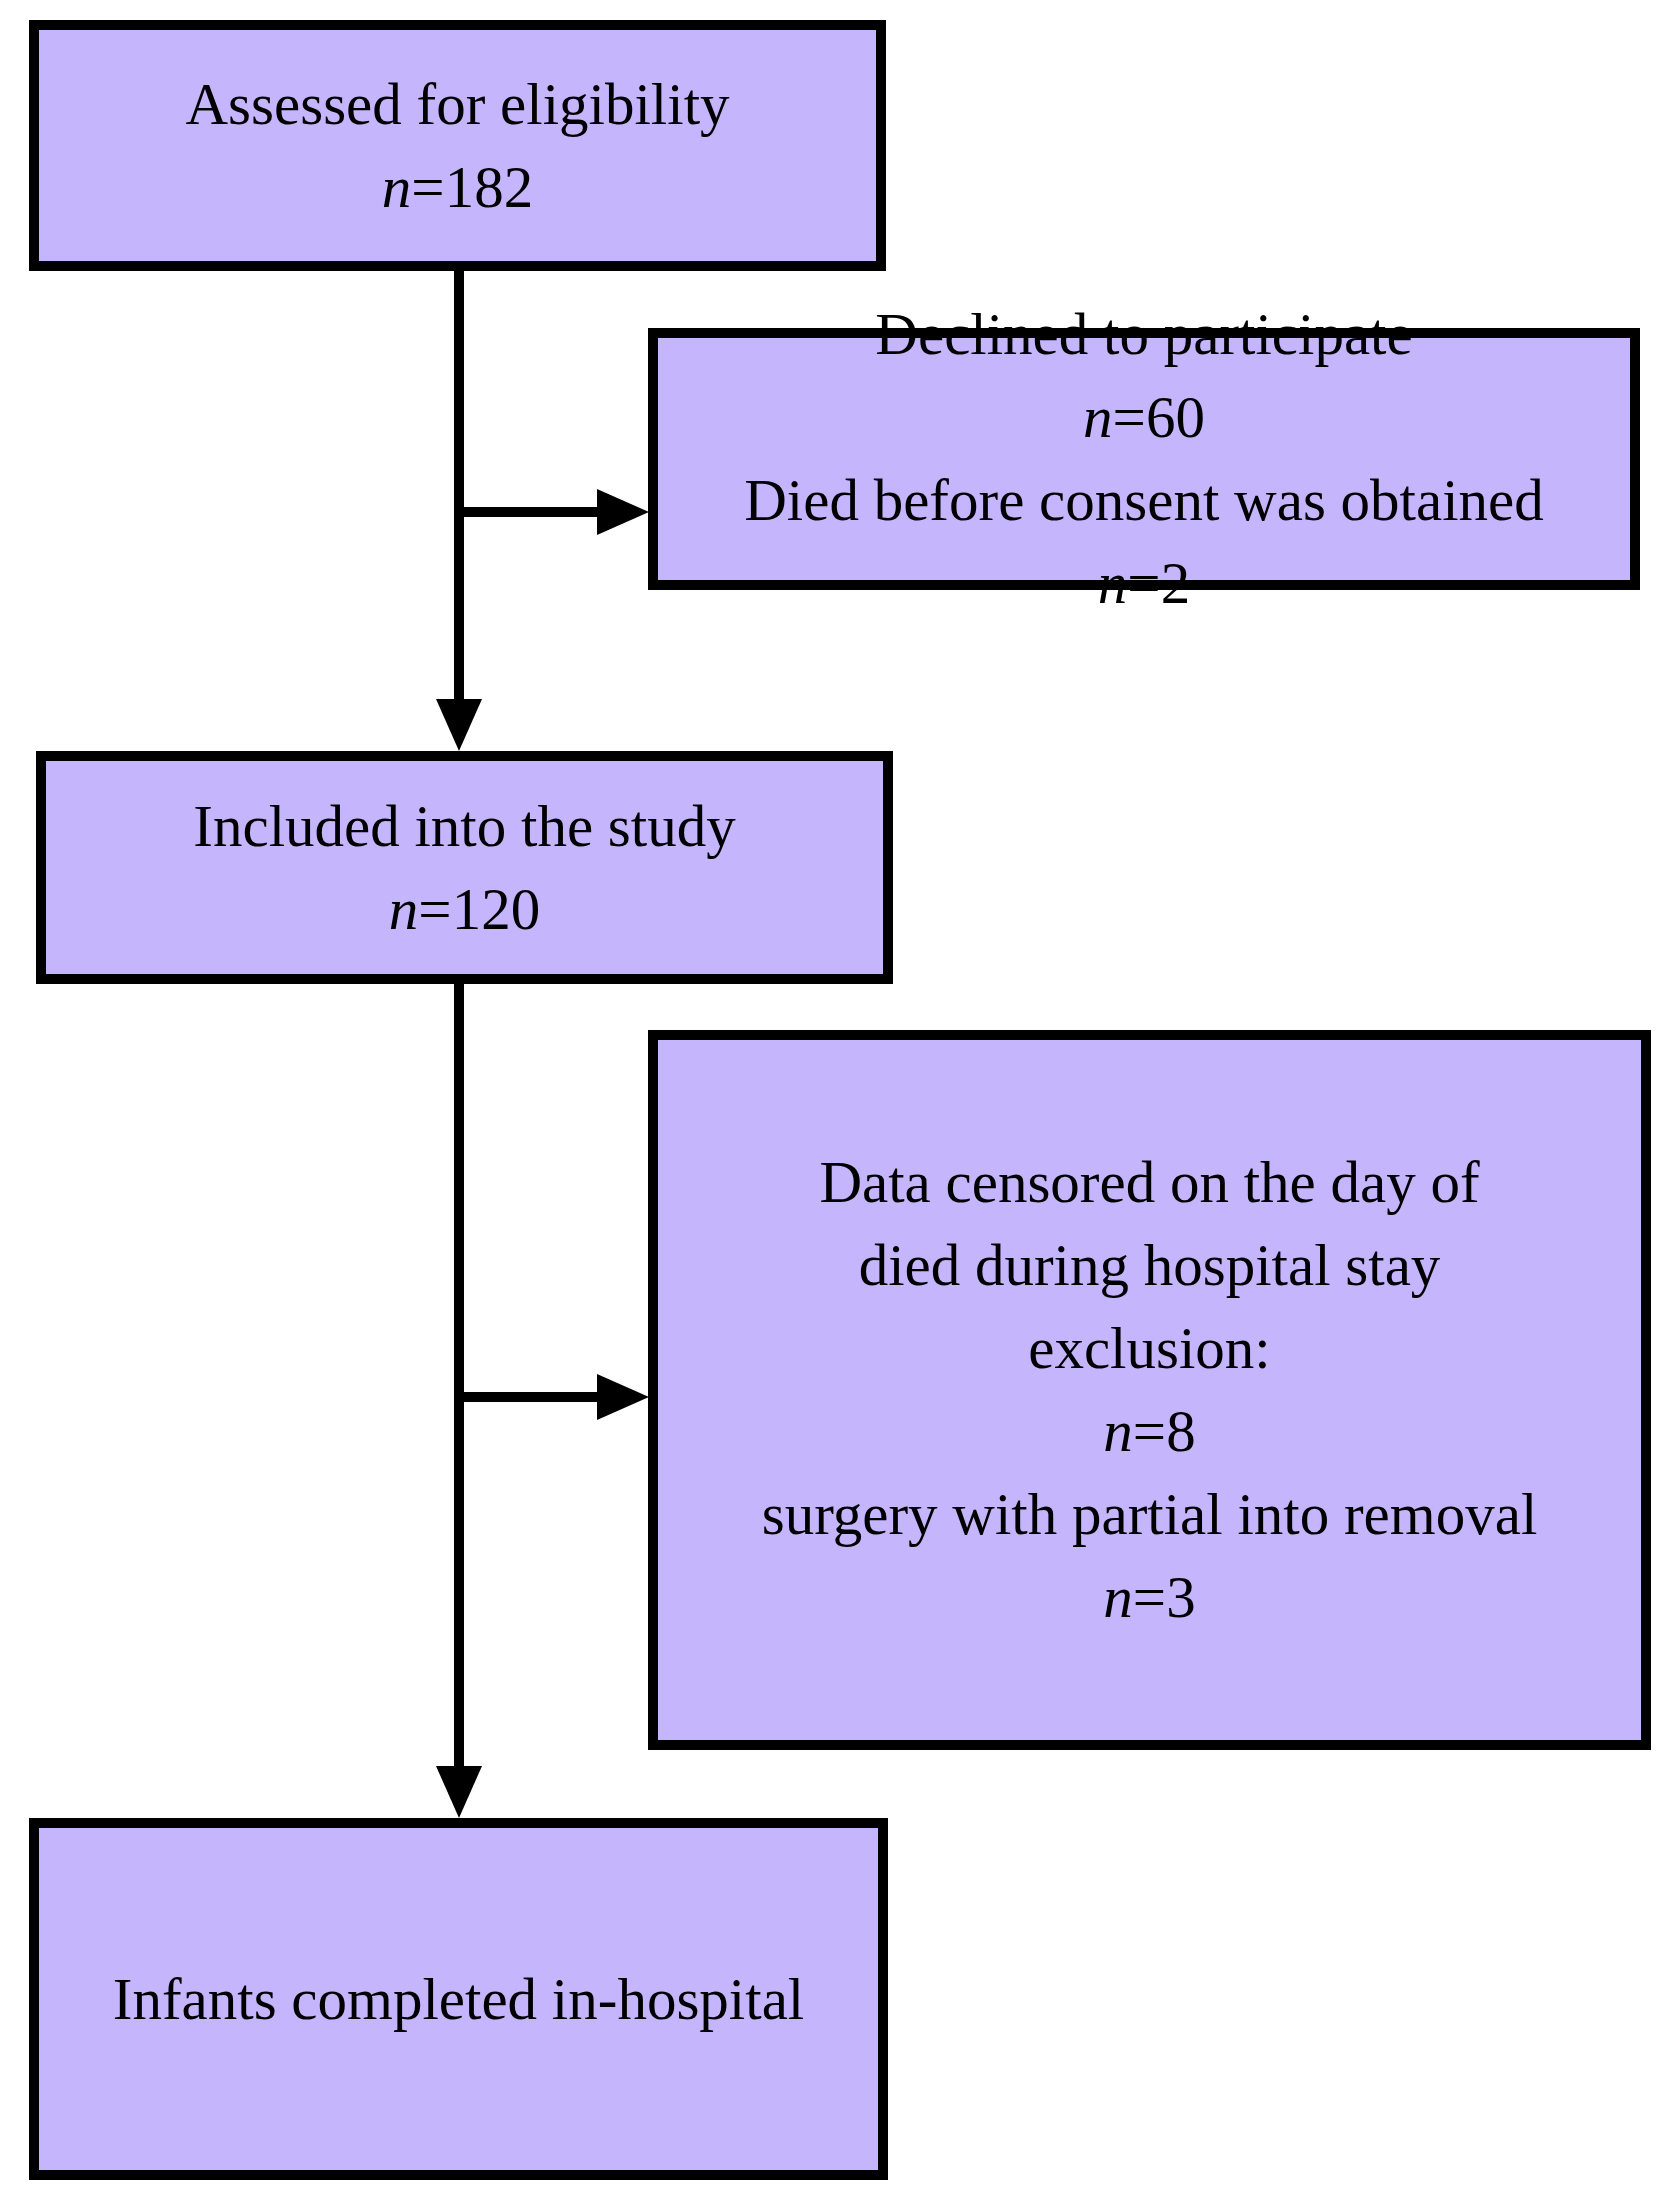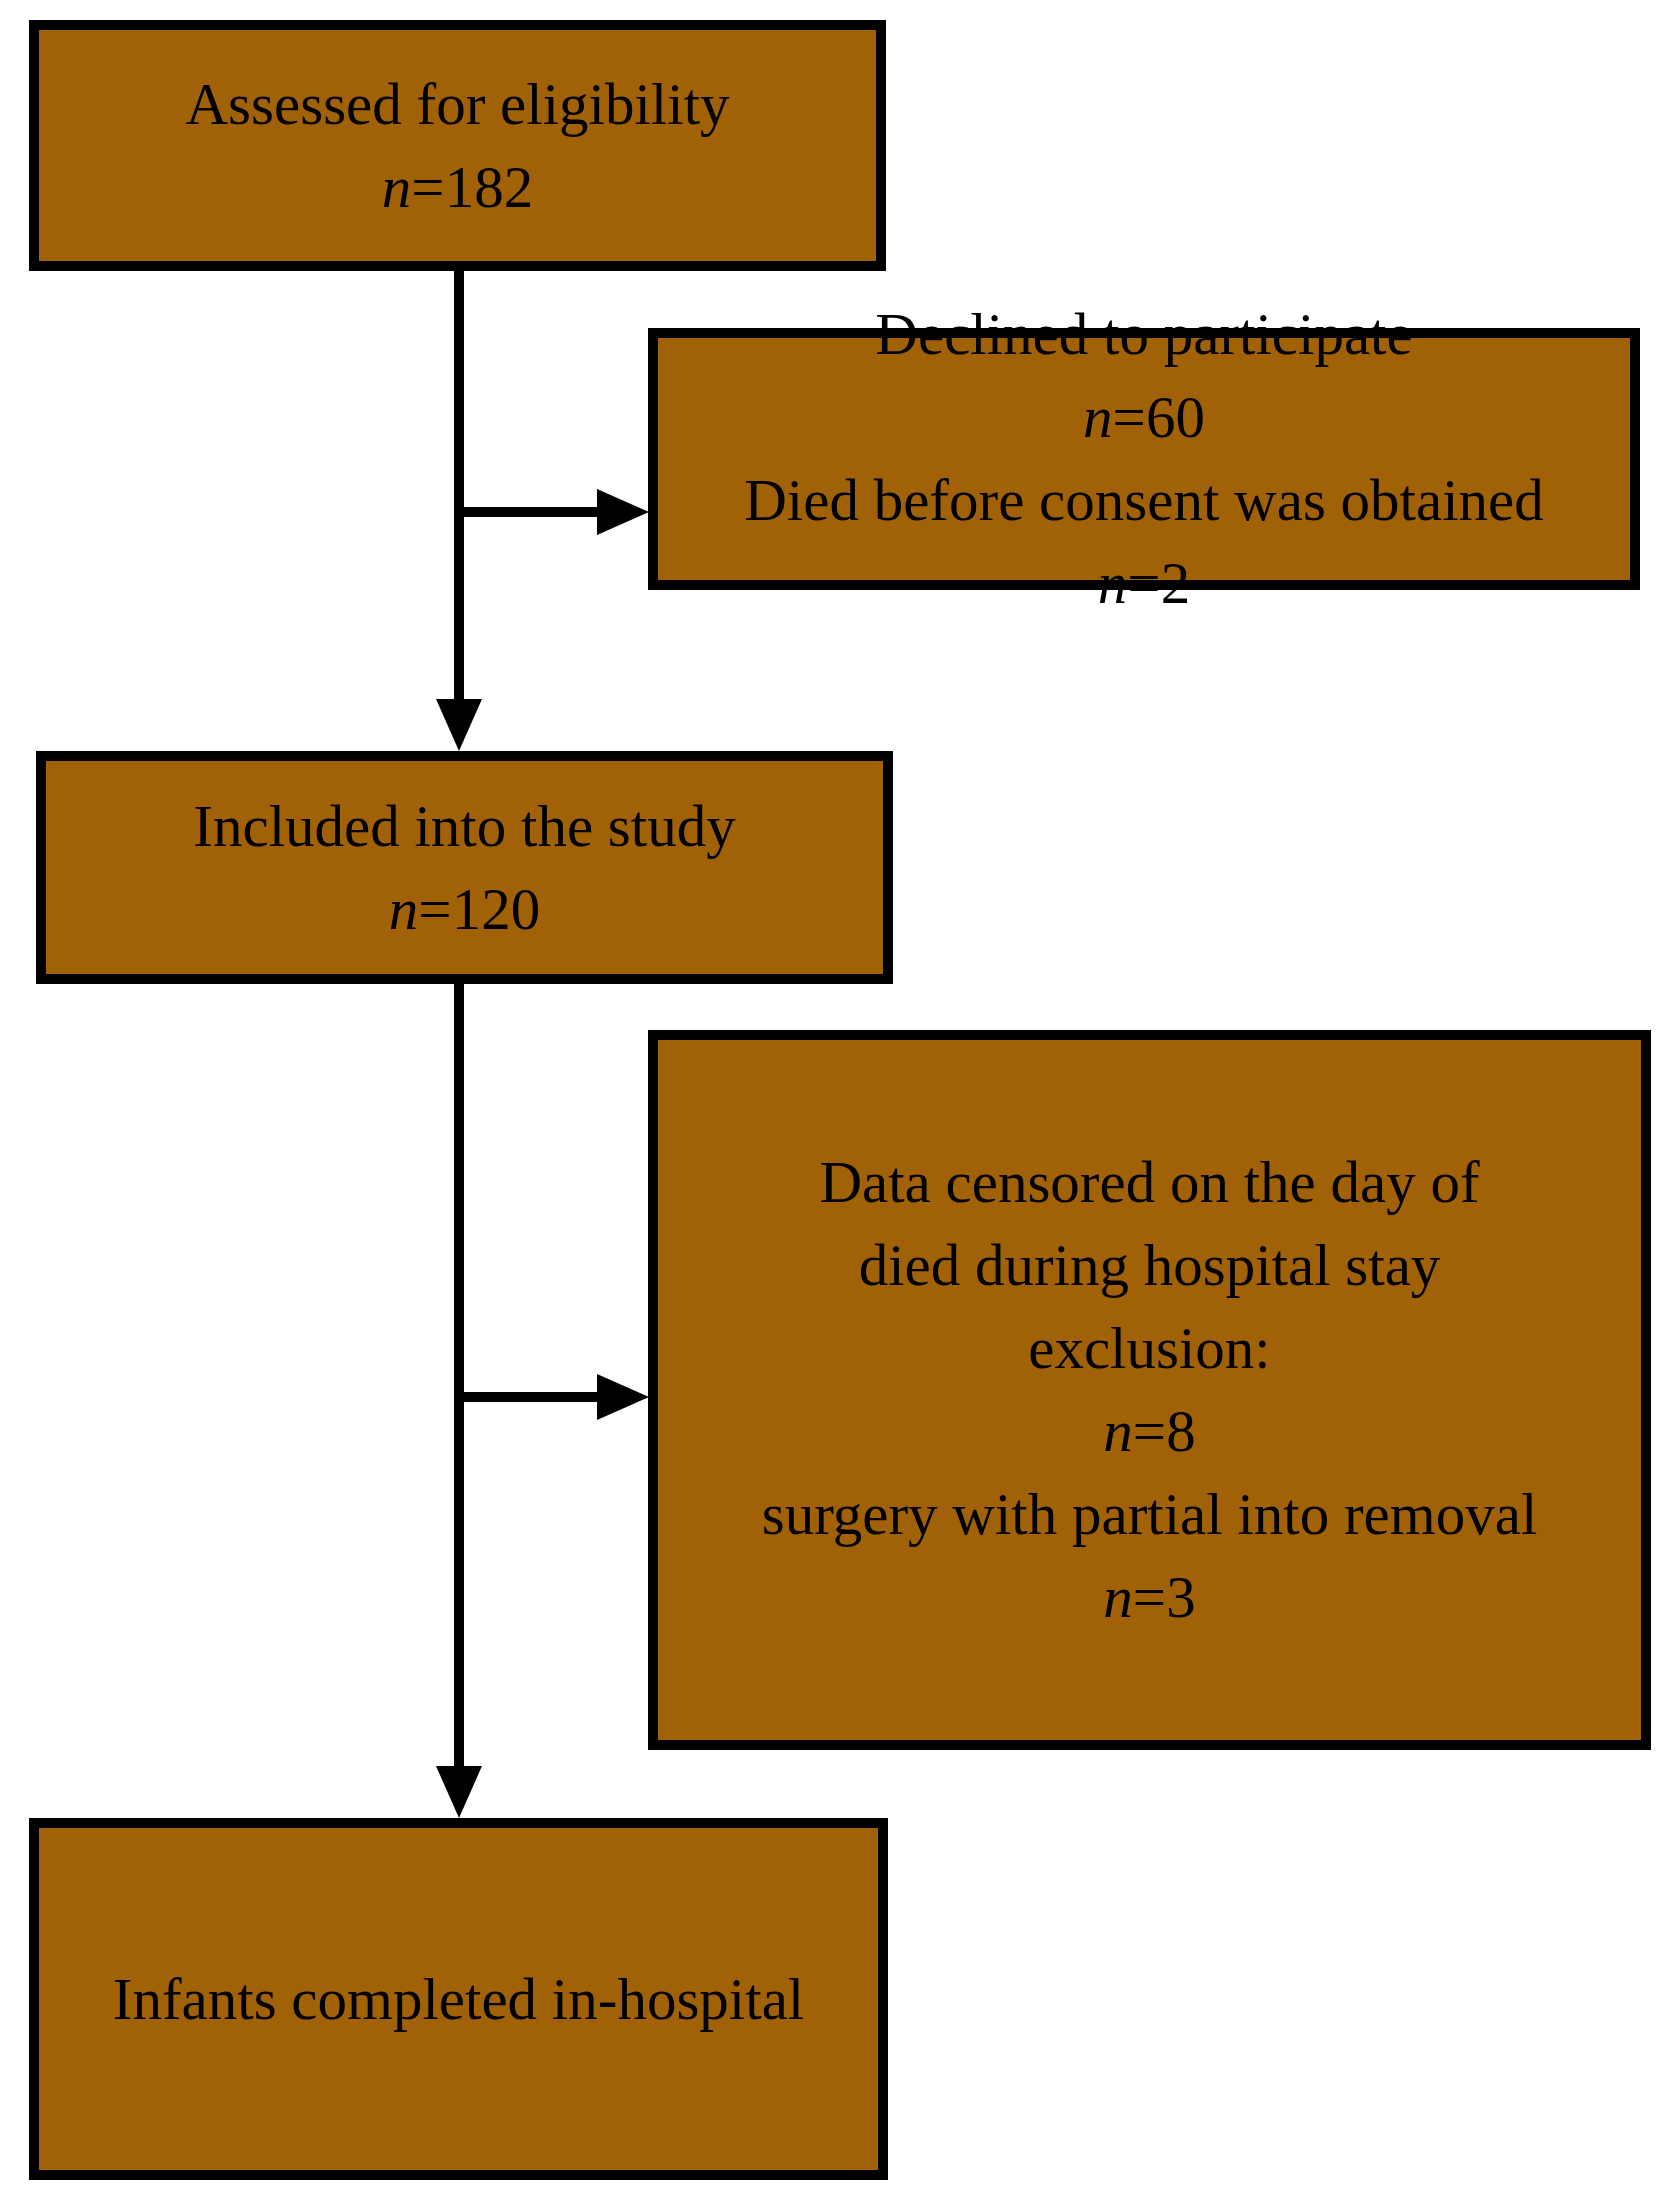--- a/index.html
+++ b/index.html
@@ -9,21 +9,21 @@
     height: 2205px;
     background: #ffffff;
     font-family: "Liberation Serif", "DejaVu Serif", serif;
     color: #000000;
     overflow: hidden;
   }
   .fbox {
     position: absolute;
     box-sizing: border-box;
     border: 10px solid #000000;
-    background: #a16207;
+    background: #c4b5fd;
     display: flex;
     flex-direction: column;
     justify-content: center;
     align-items: center;
     text-align: center;
     font-size: 59px;
     line-height: 83px;
     white-space: nowrap;
   }
   .nvar { font-style: italic; }

